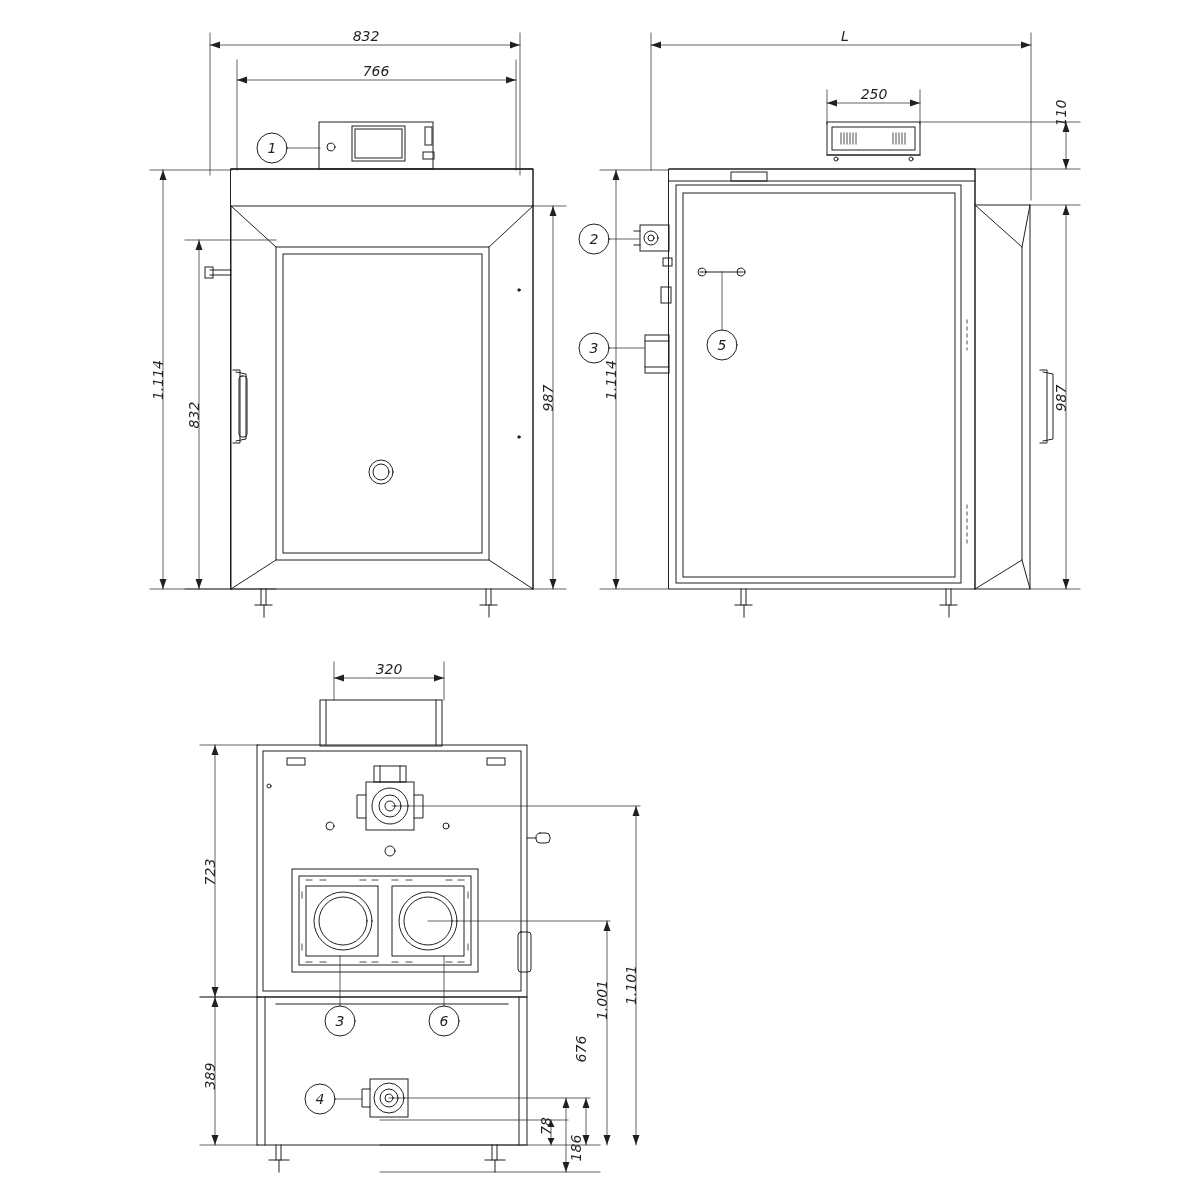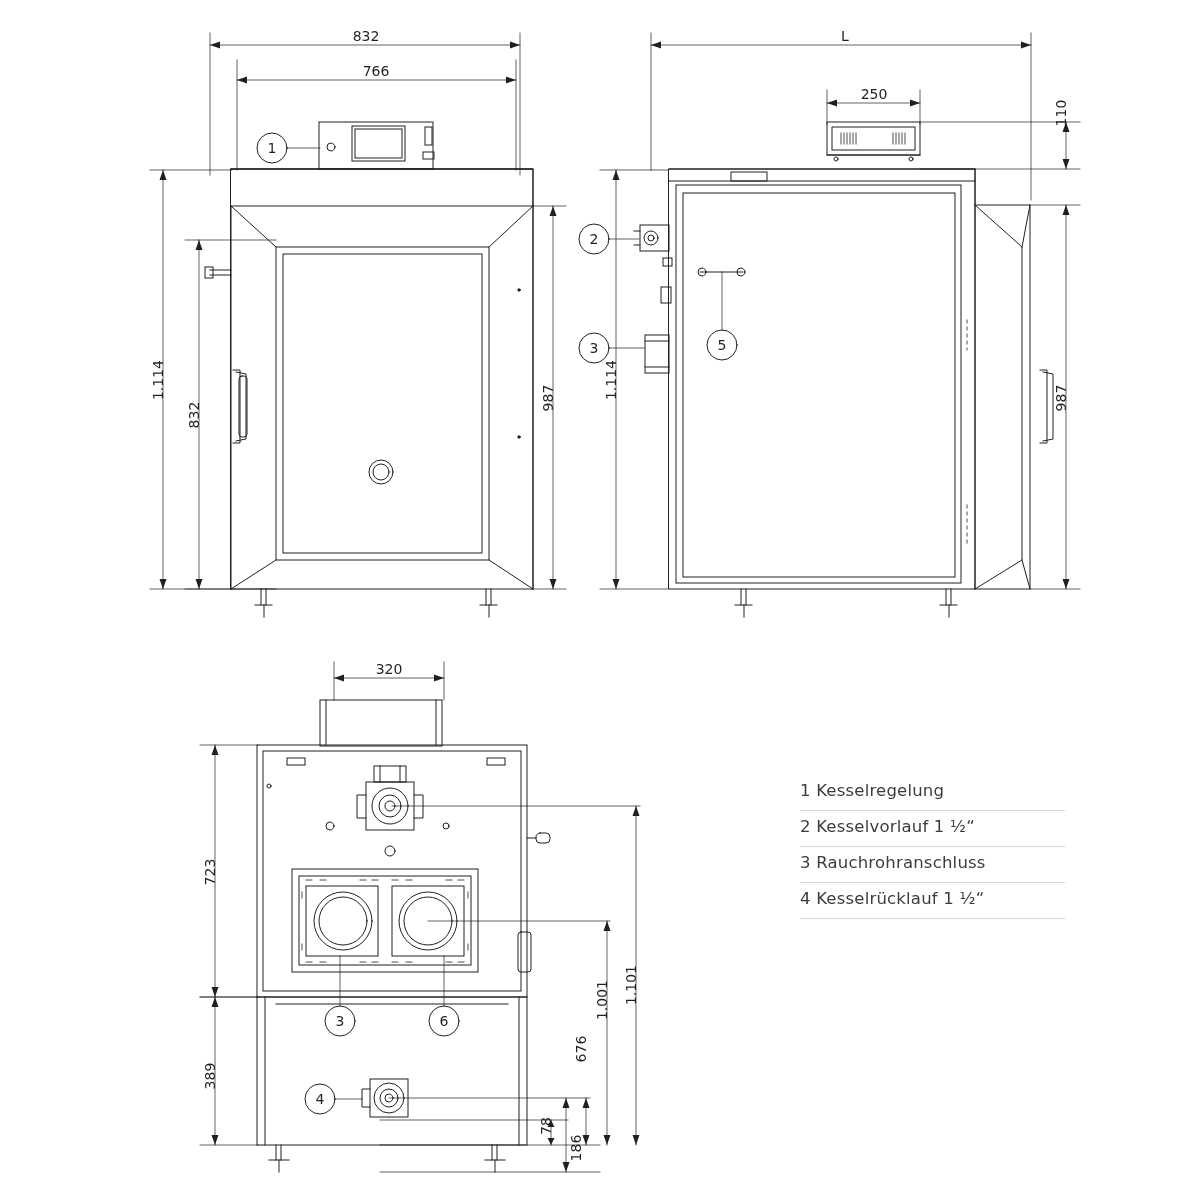--- a/index.html
+++ b/index.html
@@ -11,20 +11,21 @@
     width: 1200px;
     height: 1200px;
     position: relative;
     font-family: "DejaVu Sans", sans-serif;
     color: #231f20;
     overflow: hidden;
   }
   .sheet {
     position: absolute;
     inset: 0;
+    font-style: italic;
   }
   svg.drawing {
     position: absolute;
     left: 0;
     top: 0;
     width: 1200px;
     height: 1200px;
   }
   .legend {
     position: absolute;
@@ -368,20 +369,14 @@
       <text x="272" y="153">1</text>
       <text x="594" y="244">2</text>
       <text x="594" y="353">3</text>
       <text x="722" y="350">5</text>
       <text x="340" y="1026">3</text>
       <text x="444" y="1026">6</text>
       <text x="320" y="1104">4</text>
     </g>
   </svg>
 
-  <div class="legend">
-    <div class="legend-row">1 Kesselregelung</div>
-    <div class="legend-row">2 Kesselvorlauf 1 ½“</div>
-    <div class="legend-row">3 Rauchrohranschluss</div>
-    <div class="legend-row">4 Kesselrücklauf 1 ½“</div>
-  </div>
 
 </div>
 
 </body></html>

